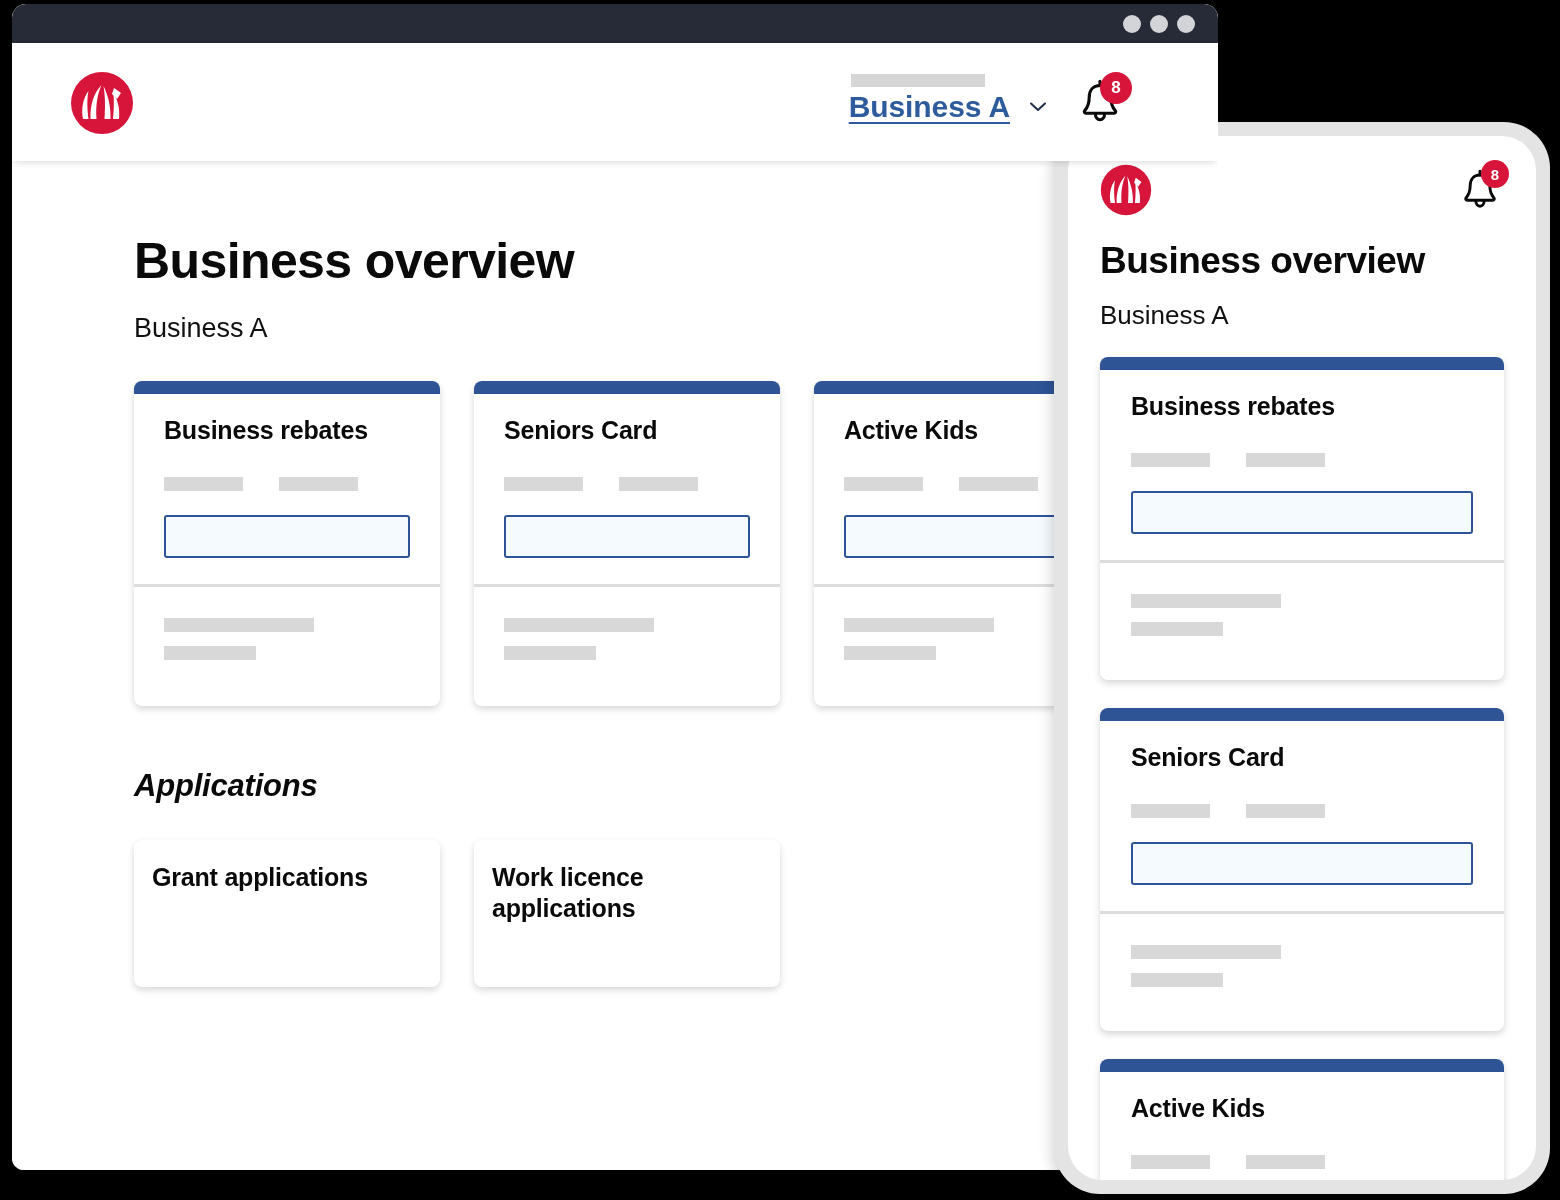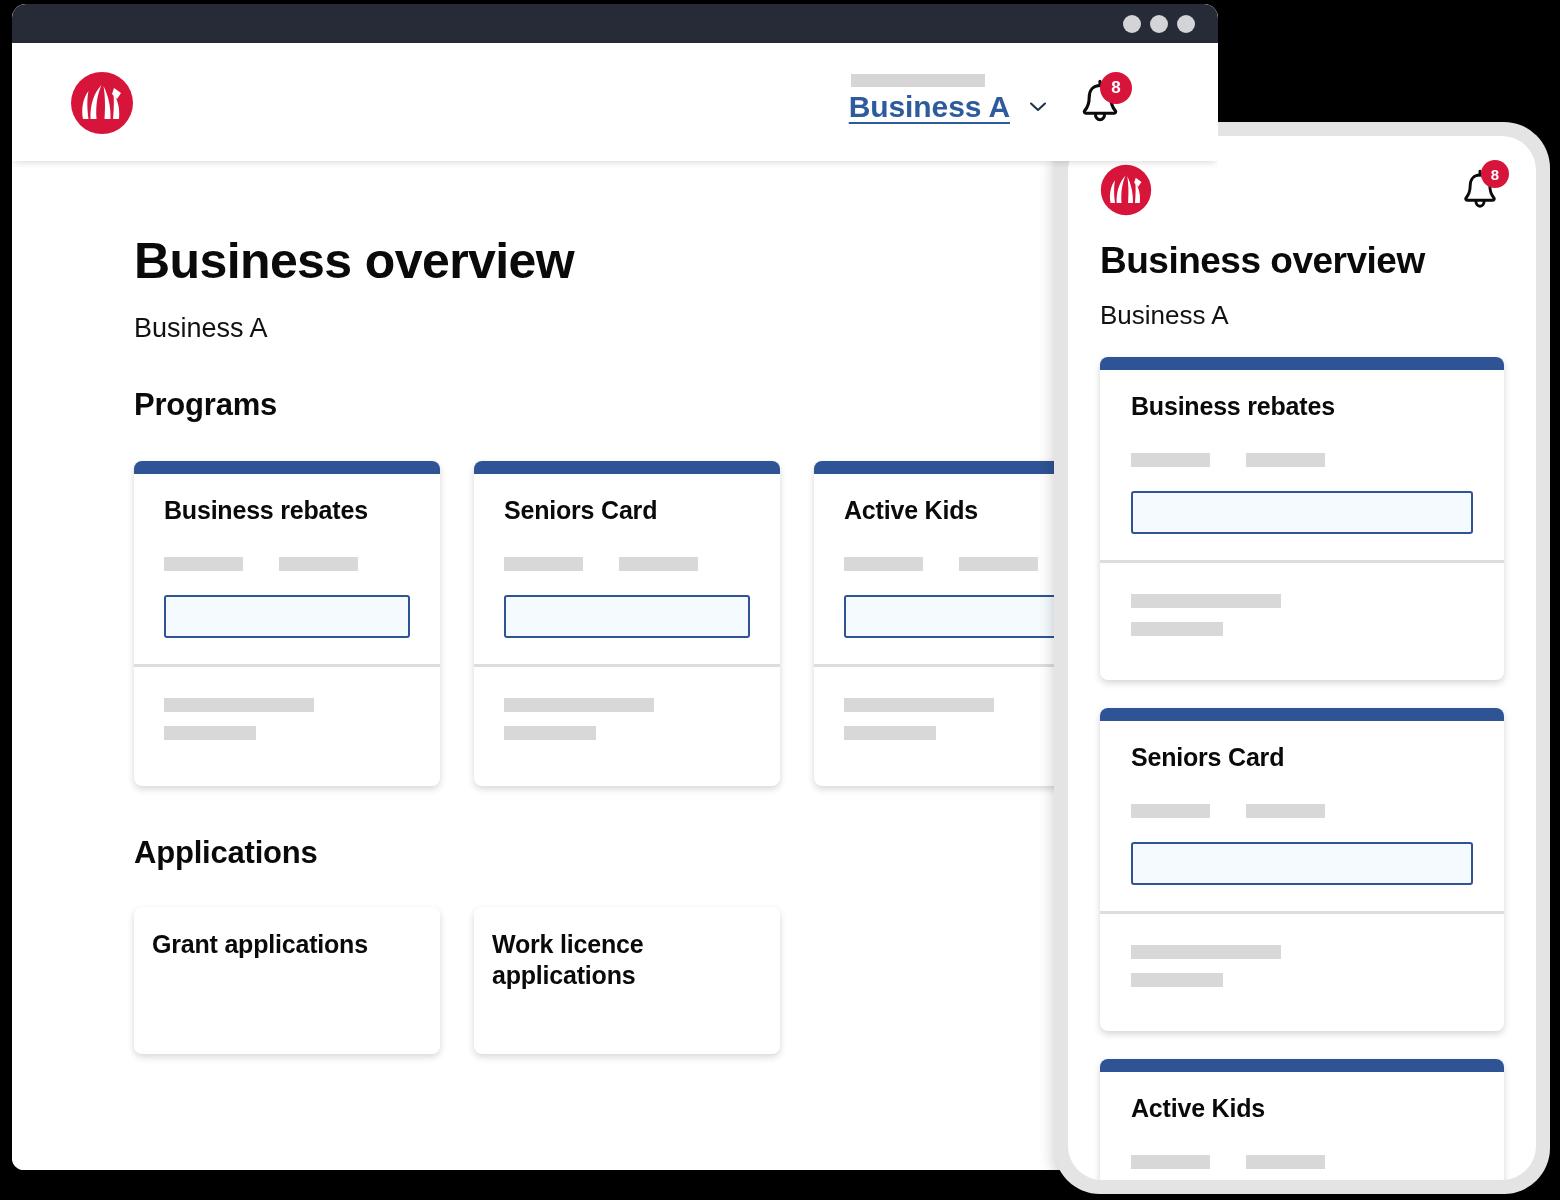--- a/index.html
+++ b/index.html
@@ -410,21 +410,20 @@
           </div>
 
         </div>
       </div>
 
       <div class="main">
 
         <h1 class="page-title">Business overview</h1>
         <p class="page-subtitle">Business A</p>
 
-        <h2 class="section-title">Programs</h2>
 
         <div class="card-row">
 
           <div class="prog-card">
             <div class="card-topbar"></div>
             <div class="card-upper">
               <div class="card-name">Business rebates</div>
               <div class="skel-row">
                 <span class="skel w-a"></span>
                 <span class="skel w-b"></span>
@@ -467,21 +466,21 @@
             </div>
             <div class="card-divider"></div>
             <div class="card-lower">
               <div class="skel line-long"></div>
               <div class="skel line-short"></div>
             </div>
           </div>
 
         </div>
 
-        <h2 class="section-title" style="margin-top:49px;">Applications</h2>
+        <h2 class="section-title" style="margin-top:62px;font-style:italic;">Applications</h2>
 
         <div class="apps-row">
           <div class="app-card">
             <div class="app-name">Grant applications</div>
           </div>
           <div class="app-card">
             <div class="app-name">Work licence applications</div>
           </div>
         </div>
 

